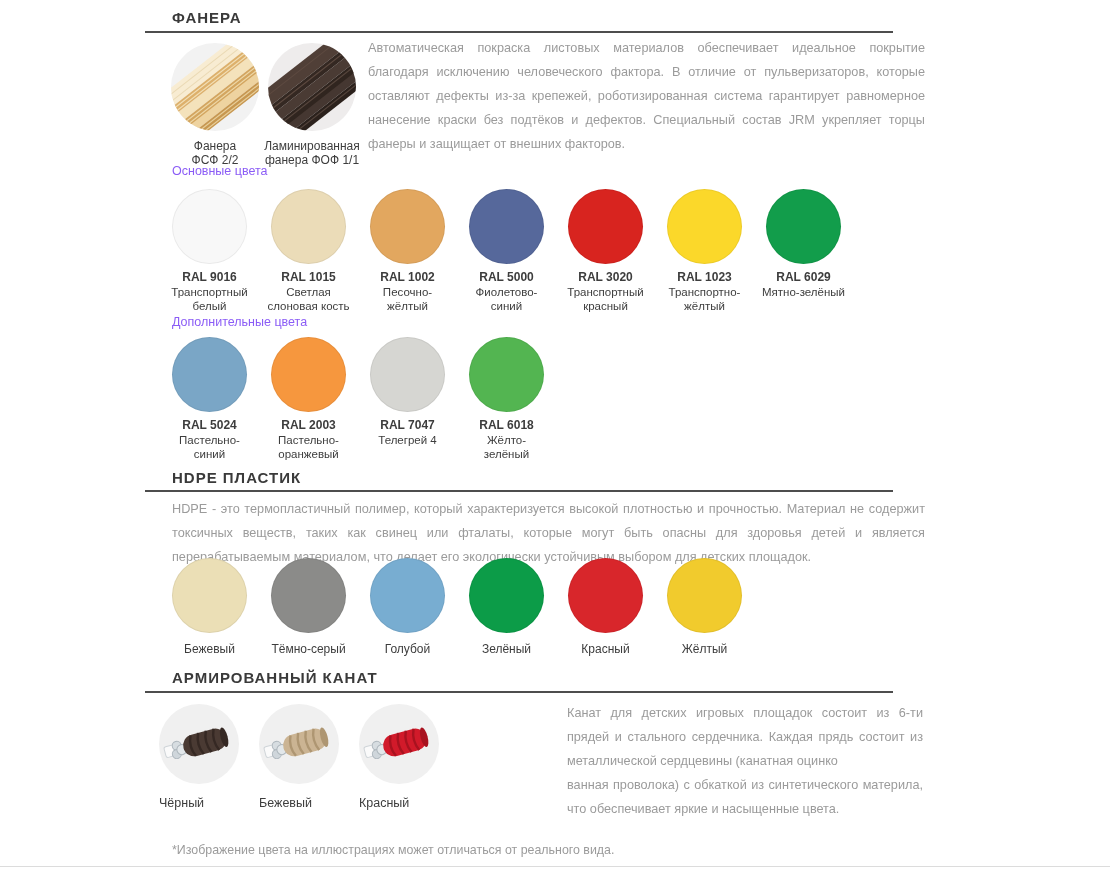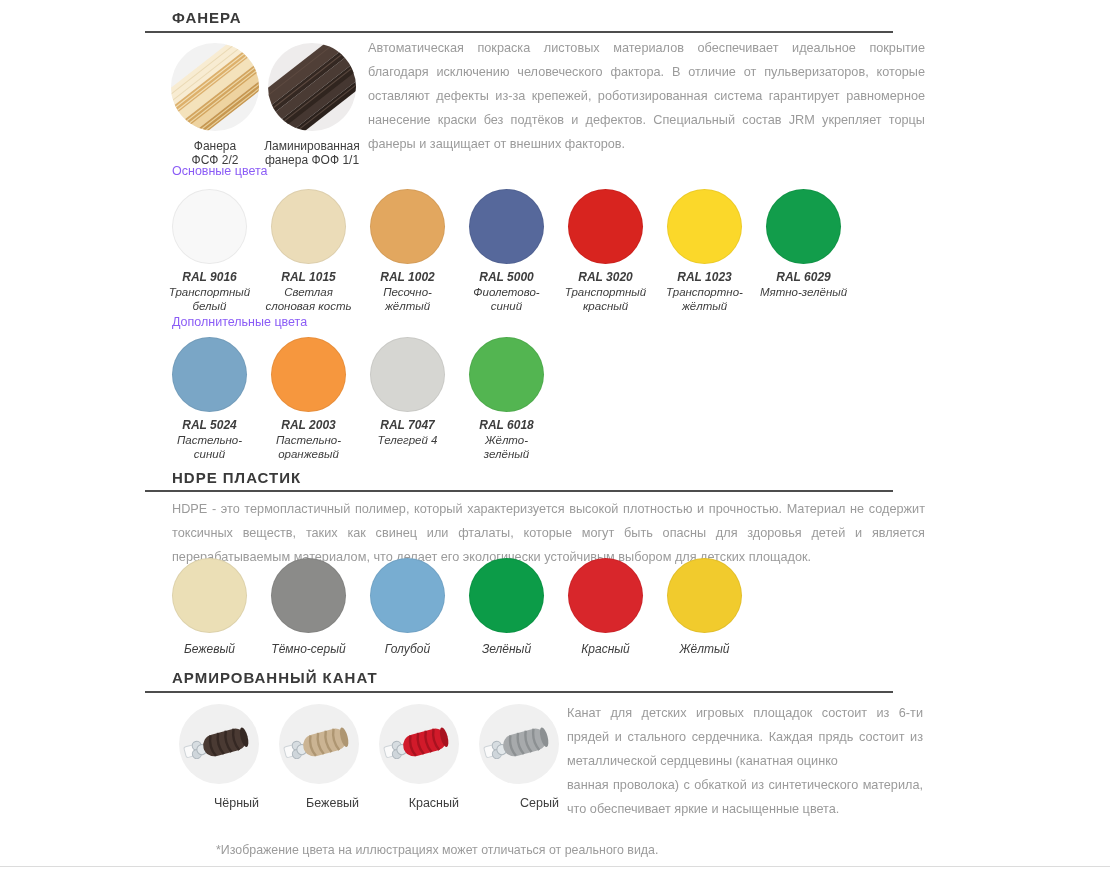--- a/index.html
+++ b/index.html
@@ -5,31 +5,31 @@
   html,body{margin:0;padding:0;background:#fff;}
   #page{position:relative;width:1110px;height:879px;background:#ffffff;
         font-family:"Liberation Sans",sans-serif;overflow:hidden;}
   .sec-title{position:absolute;font-size:15px;font-weight:700;color:#3a3a3a;
              letter-spacing:1px;white-space:nowrap;}
   .rule{position:absolute;left:145px;width:748px;height:2px;background:#4d4d4d;}
   .para{position:absolute;font-size:12.7px;line-height:24px;color:#9b9b9b;
         text-align:justify;white-space:pre-line;}
   .sub-label{position:absolute;font-size:12.5px;color:#8b5cf6;}
   .row{position:absolute;display:flex;}
-  .cell{width:99px;text-align:center;font-style:italic;}
+  .cell{width:99px;text-align:center;}
   .dot{width:75px;height:75px;border-radius:50%;margin:0 auto;
        box-shadow:inset 0 0 0 1px rgba(0,0,0,.06);}
   .code{font-size:12px;font-weight:700;color:#3d3d3d;margin-top:6px;}
   .cname{font-size:11.5px;line-height:14px;color:#3d3d3d;white-space:pre-line;margin-top:1px;}
   .hname{font-size:12px;color:#3d3d3d;margin-top:9px;}
   .ptype{position:absolute;width:150px;text-align:center;}
   .pcap{font-size:12px;line-height:14px;color:#3d3d3d;white-space:pre-line;margin-top:4px;}
-  .rope-cell{width:100px;text-align:right;}
+  .rope-cell{width:100px;text-align:left;}
   .rname{font-size:12.5px;color:#3d3d3d;margin-top:8px;}
-  .footnote{position:absolute;font-size:12.4px;color:#9b9b9b;margin-left:44px;}
+  .footnote{position:absolute;font-size:12.4px;color:#9b9b9b;}
   .bottom-rule{position:absolute;left:0;top:866px;width:1110px;height:1px;background:#dcdcdc;}
 </style>
 </head>
 <body>
 
 <div id="page">
 
   <div class="sec-title" style="left:172px;top:9px">ФАНЕРА</div>
   <div class="rule" style="top:31px"></div>
 
@@ -241,35 +241,20 @@
           <circle cx="18" cy="36" r="4.5" fill="#d7dde1" stroke="#aeb7bd"></circle>
           <circle cx="16" cy="44" r="4.5" fill="#cfd6db" stroke="#aeb7bd"></circle>
           <circle cx="22" cy="41" r="5" fill="#e2e7ea" stroke="#aeb7bd"></circle>
           <rect x="24" y="29" width="44" height="22" rx="11" style="fill: rgb(209, 26, 42);"></rect>
           <path fill="none" stroke-width="2.4" d="M34 29.5 q-5 10.5 0 21 M42 29 q-5 11 0 22 M50 29 q-5 11 0 22 M58 29 q-5 11 0 22" style="stroke: rgb(168, 18, 31);"></path>
           <ellipse cx="66" cy="40" rx="3.5" ry="10" style="fill: rgb(168, 18, 31);"></ellipse>
         </g>
       </svg>
       <div class="rname">Красный</div>
     </div>
-    <div class="rope-cell">
-      <svg width="80" height="80" viewBox="0 0 80 80">
-        <circle cx="40" cy="40" r="40" fill="#f0f0f0"></circle>
-        <g transform="rotate(-15 40 40)">
-          <rect x="5" y="34" width="10" height="11" rx="2" fill="#fafafa" stroke="#cfd4d8"></rect>
-          <circle cx="18" cy="36" r="4.5" fill="#d7dde1" stroke="#aeb7bd"></circle>
-          <circle cx="16" cy="44" r="4.5" fill="#cfd6db" stroke="#aeb7bd"></circle>
-          <circle cx="22" cy="41" r="5" fill="#e2e7ea" stroke="#aeb7bd"></circle>
-          <rect x="24" y="29" width="44" height="22" rx="11" style="fill: rgb(167, 170, 172);"></rect>
-          <path fill="none" stroke-width="2.4" d="M34 29.5 q-5 10.5 0 21 M42 29 q-5 11 0 22 M50 29 q-5 11 0 22 M58 29 q-5 11 0 22" style="stroke: rgb(140, 144, 146);"></path>
-          <ellipse cx="66" cy="40" rx="3.5" ry="10" style="fill: rgb(140, 144, 146);"></ellipse>
-        </g>
-      </svg>
-      <div class="rname">Серый</div>
-    </div>
   </div>
 
   <div class="para" style="left:567px;top:701px;width:356px">Канат для детских игровых площадок состоит из 6-ти прядей и стального сердечника. Каждая прядь состоит из металлической сердцевины (канатная оцинко
 ванная проволока) с обкаткой из синтетического материла, что обеспечивает яркие и насыщенные цвета.</div>
 
   <div class="footnote" style="left:172px;top:843px">*Изображение цвета на иллюстрациях может отличаться от реального вида.</div>
   <div class="bottom-rule"></div>
 
 </div>
 

